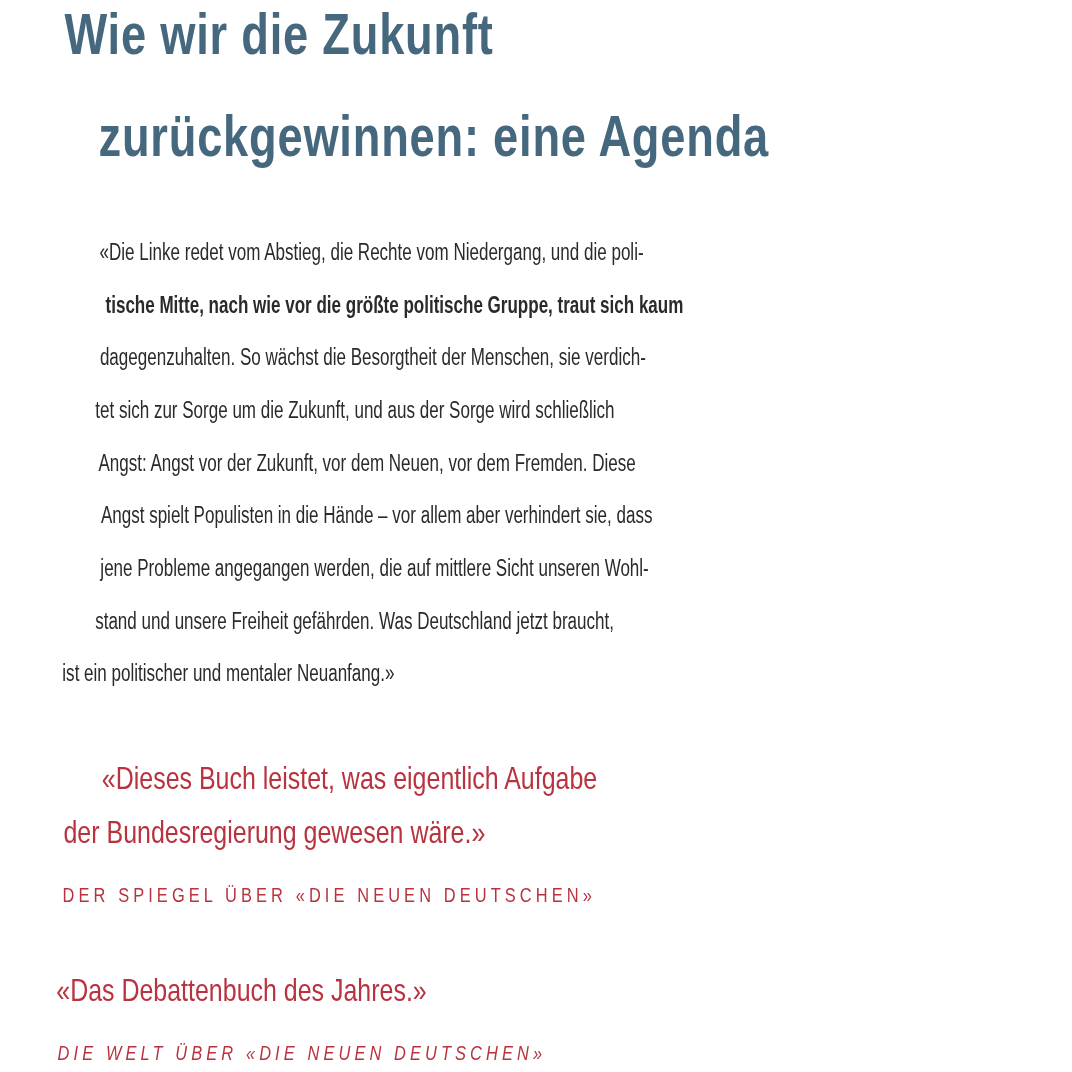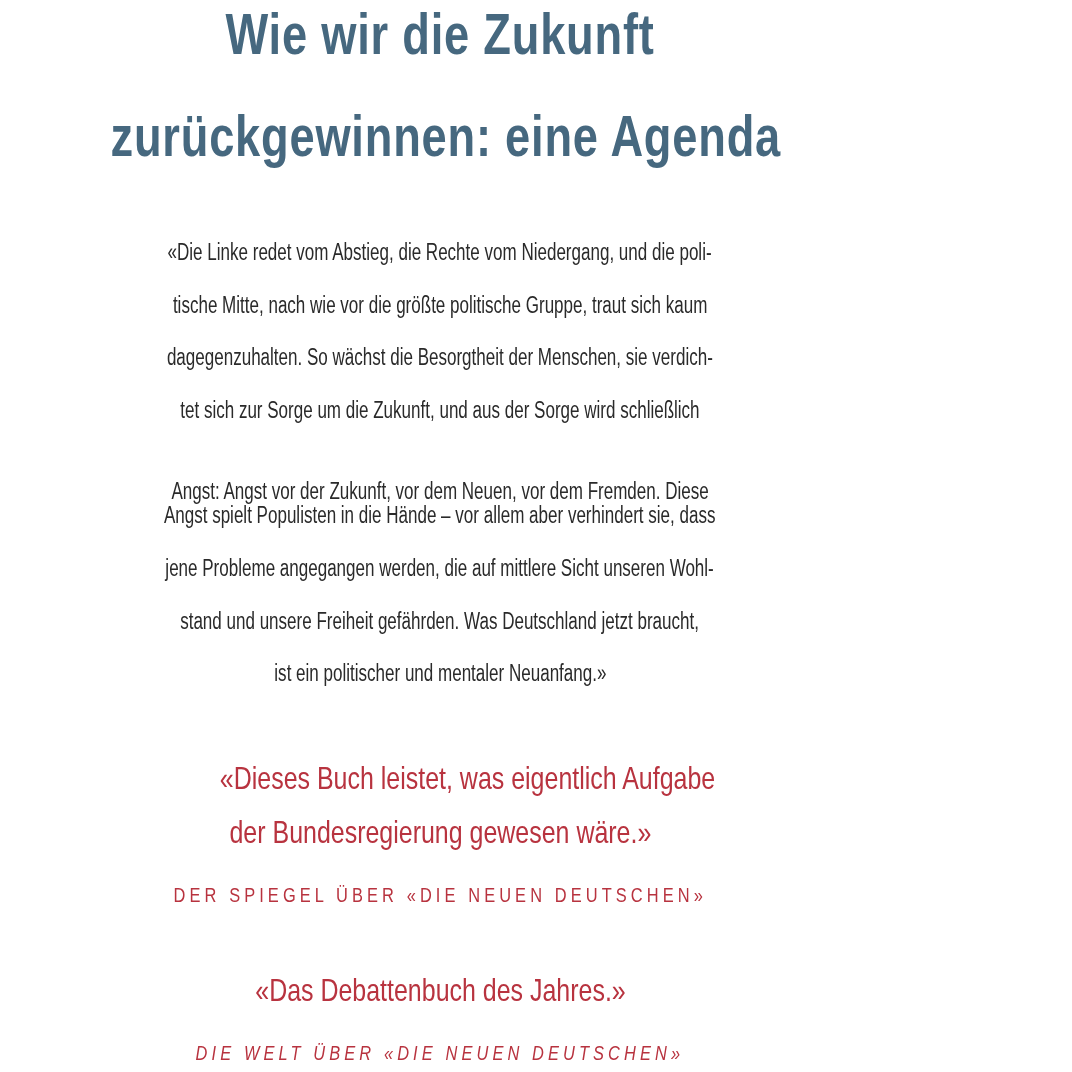--- a/index.html
+++ b/index.html
@@ -1,17 +1,17 @@
 <!DOCTYPE html>
 <html><head>
   <meta charset="utf-8">
   <style>
     html, body { margin:0; padding:0; background:#ffffff; }
     body { width:1072px; height:1072px; position:relative; overflow:hidden; font-family:"Liberation Sans", sans-serif; }
-    .line { position:absolute; left:16px; width:848px; text-align:center; white-space:nowrap; }
+    .line { position:absolute; left:4px; width:848px; text-align:left; white-space:nowrap; }
     .cond { display:inline-block; transform-origin:center center; }
     .title { color:#46687f; font-weight:bold; font-size:58px; letter-spacing:1px; }
     .title .cond { transform:scaleX(0.78); }
     .body { color:#2a2a2a; font-size:23px; }
     .body .cond { transform:scaleX(0.74); }
     .quote { color:#b8333f; font-size:32px; }
     .quote .cond { transform:scaleX(0.78); }
     .source { color:#b8333f; font-size:20px; letter-spacing:5px; }
     .source .cond { transform:scaleX(0.82); }
   </style>
@@ -20,24 +20,24 @@
 
 <div>
 
   <h1 style="margin:0;">
     <div class="line title" style="top:0px;"><span class="cond">Wie wir die Zukunft</span></div>
     <div class="line title" style="top:78px;margin-top:24px;"><span class="cond">zurückgewinnen: eine Agenda</span></div>
   </h1>
 
   <div>
     <div class="line body" style="top:239px;"><span class="cond">«Die Linke redet vom Abstieg, die Rechte vom Niedergang, und die poli-</span></div>
-    <div class="line body" style="top:292px;"><span class="cond">tische Mitte, nach wie vor die größte politische Gruppe, traut sich kaum</span></div>
+    <div class="line body" style="top:292px;font-weight:bold;"><span class="cond">tische Mitte, nach wie vor die größte politische Gruppe, traut sich kaum</span></div>
     <div class="line body" style="top:344px;"><span class="cond">dagegenzuhalten. So wächst die Besorgtheit der Menschen, sie verdich-</span></div>
     <div class="line body" style="top:397px;"><span class="cond">tet sich zur Sorge um die Zukunft, und aus der Sorge wird schließlich</span></div>
-    <div class="line body" style="top:450px;margin-top:28px;"><span class="cond">Angst: Angst vor der Zukunft, vor dem Neuen, vor dem Fremden. Diese</span></div>
+    <div class="line body" style="top:450px;"><span class="cond">Angst: Angst vor der Zukunft, vor dem Neuen, vor dem Fremden. Diese</span></div>
     <div class="line body" style="top:502px;"><span class="cond">Angst spielt Populisten in die Hände – vor allem aber verhindert sie, dass</span></div>
     <div class="line body" style="top:555px;"><span class="cond">jene Probleme angegangen werden, die auf mittlere Sicht unseren Wohl-</span></div>
     <div class="line body" style="top:608px;"><span class="cond">stand und unsere Freiheit gefährden. Was Deutschland jetzt braucht,</span></div>
     <div class="line body" style="top:660px;"><span class="cond">ist ein politischer und mentaler Neuanfang.»</span></div>
   </div>
 
   <div>
     <div class="line quote" style="top:760px;padding-left:28px;"><span class="cond">«Dieses Buch leistet, was eigentlich Aufgabe</span></div>
     <div class="line quote" style="top:814px;"><span class="cond">der Bundesregierung gewesen wäre.»</span></div>
     <div class="line source" style="top:884px;"><span class="cond">DER SPIEGEL ÜBER «DIE NEUEN DEUTSCHEN»</span></div>

